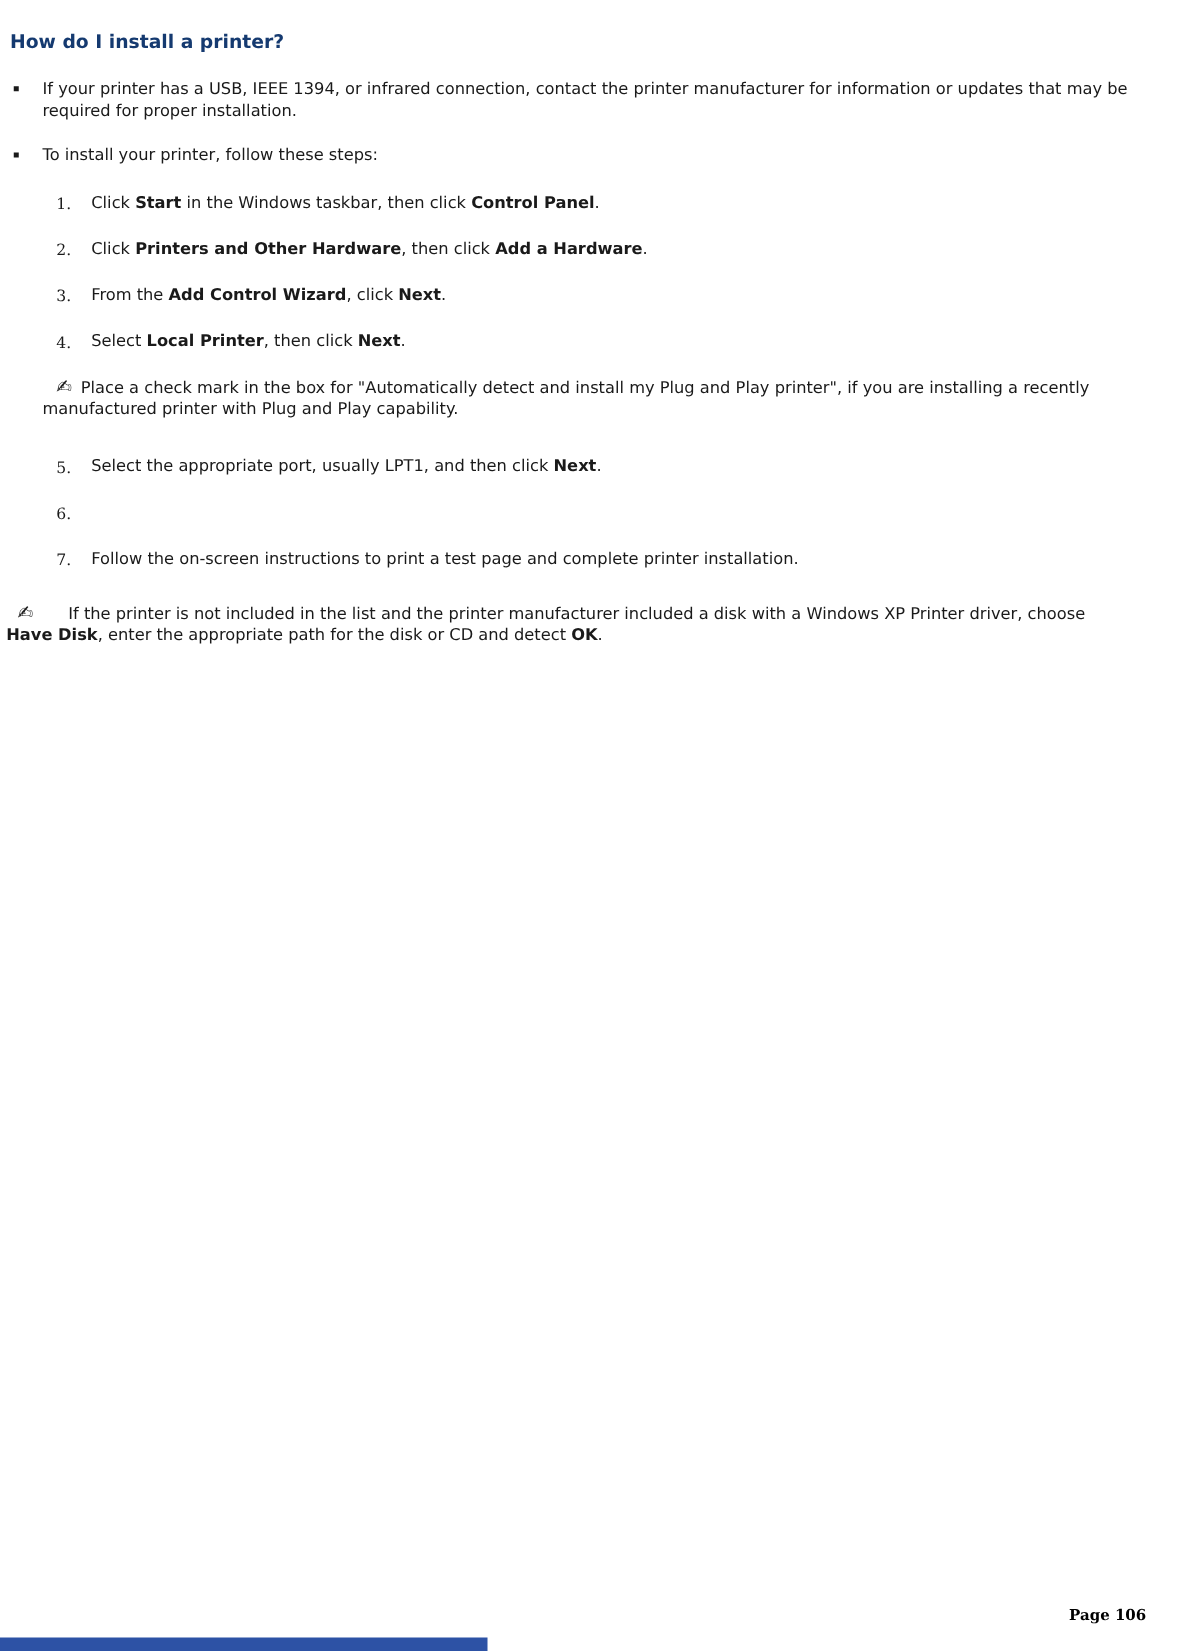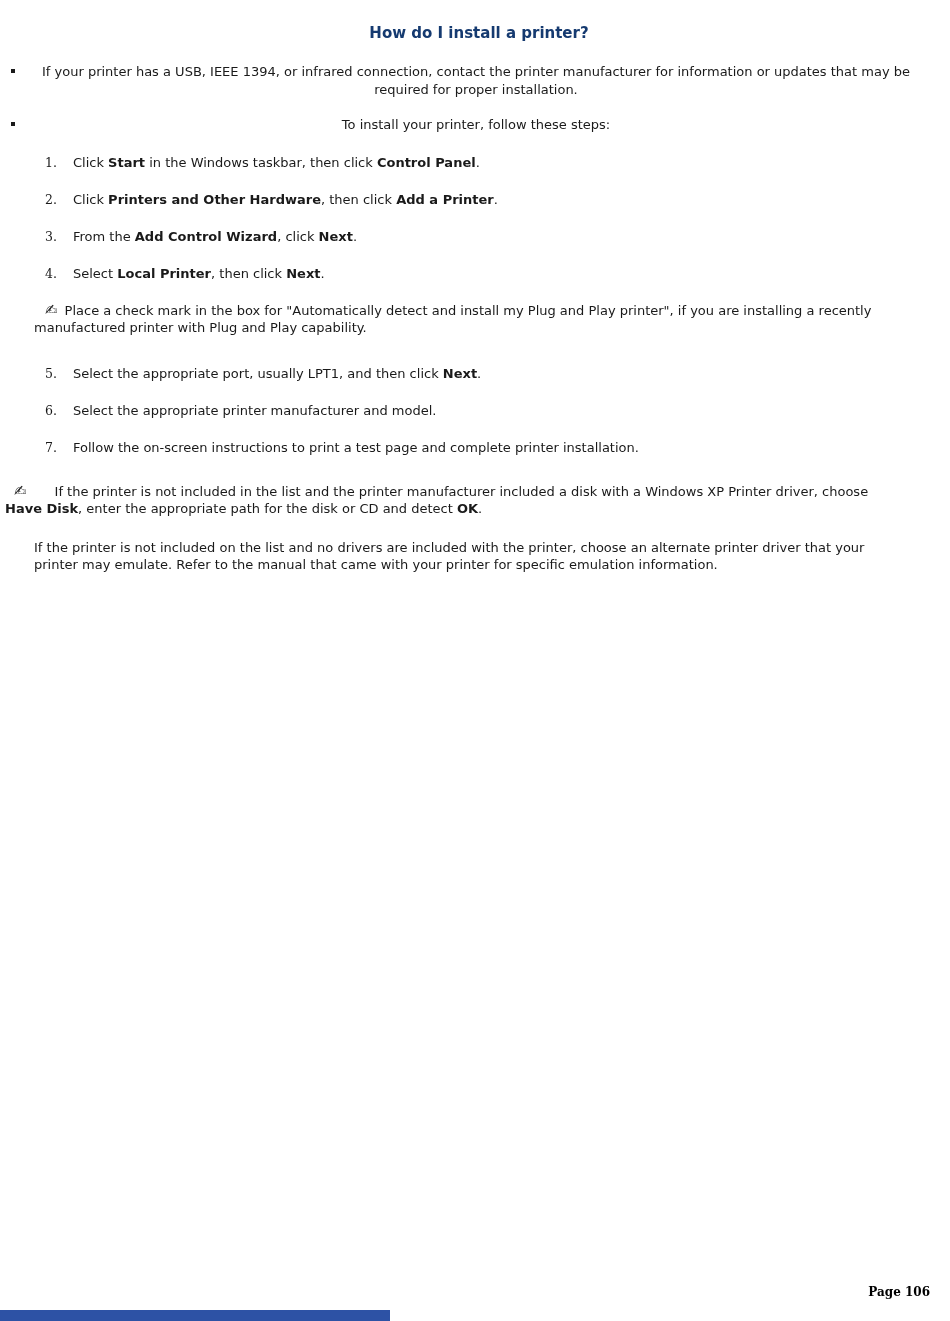--- a/index.html
+++ b/index.html
@@ -11,23 +11,22 @@
     font-family: "DejaVu Sans", "Liberation Sans", sans-serif;
     color: #1a1a1a;
     overflow: hidden;
   }
   .title {
     margin: 0;
     padding: 24px 0 0 8px;
     font-size: 15px;
     font-weight: bold;
     color: #153a70;
-    text-align: center;
   }
-  .bullets { margin: 21px 0 0 8px; text-align: center; }
+  .bullets { margin: 21px 0 0 8px; }
   .bullet-row { display: flex; margin-bottom: 18px; }
   .sq {
     flex: 0 0 auto;
     width: 4px; height: 4px;
     background: #1a1a1a;
     margin: 6px 0 0 3px;
   }
   .bullet-text {
     margin: 0 0 0 19px;
     width: 884px;
@@ -56,21 +55,21 @@
   .note-1 .note-icon { margin-right: 7px; }
   .note-2 .note-icon { margin-right: 28px; }
   .para {
     margin: 21px 0 0 34px;
     width: 878px;
     font-size: 13px;
     line-height: 17.5px;
   }
   .footer {
     position: absolute;
-    right: 20px;
+    right: 33px;
     bottom: 22px;
     font-family: "DejaVu Serif", "Liberation Serif", serif;
     font-size: 12px;
     font-weight: bold;
     color: #000000;
     text-align: right;
   }
   .footer-bar {
     position: absolute;
     left: 0;
@@ -98,52 +97,50 @@
     </div>
   </div>
 
   <div class="steps steps-a">
     <div class="step">
       <span class="num">1.</span>
       <p class="step-text"><span>Click </span><span class="b">Start</span><span> in the Windows taskbar, then click </span><span class="b">Control Panel</span><span>.</span></p>
     </div>
     <div class="step">
       <span class="num">2.</span>
-      <p class="step-text"><span>Click </span><span class="b">Printers and Other Hardware</span><span>, then click </span><span class="b">Add a Printer</span><span>.</span></p>
+      <p class="step-text"><span>Click </span><span class="b">Printers and Other Hardware</span><span>, then click </span><span class="b">Add a Hardware</span><span>.</span></p>
     </div>
     <div class="step">
       <span class="num">3.</span>
       <p class="step-text"><span>From the </span><span class="b">Add Control Wizard</span><span>, click </span><span class="b">Next</span><span>.</span></p>
     </div>
     <div class="step">
       <span class="num">4.</span>
       <p class="step-text"><span>Select </span><span class="b">Local Printer</span><span>, then click </span><span class="b">Next</span><span>.</span></p>
     </div>
   </div>
 
   <p class="note note-1"><span class="note-icon">✍</span><span><span>Place a check mark in the box for "Automatically detect and install my Plug and Play printer", if you are installing a recently manufactured printer with Plug and Play capability.</span></span></p>
 
   <div class="steps steps-b">
     <div class="step">
       <span class="num">5.</span>
       <p class="step-text"><span>Select the appropriate port, usually LPT1, and then click </span><span class="b">Next</span><span>.</span></p>
     </div>
     <div class="step">
       <span class="num">6.</span>
-      <p class="step-text"><span>Select the appropriate printer manufacturer and model.</span></p>
     </div>
     <div class="step">
       <span class="num">7.</span>
       <p class="step-text"><span>Follow the on-screen instructions to print a test page and complete printer installation.</span></p>
     </div>
   </div>
 
   <p class="note note-2"><span class="note-icon">✍</span><span><span>If the printer is not included in the list and the printer manufacturer included a disk with a Windows XP Printer driver, choose </span><span class="b">Have Disk</span><span>, enter the appropriate path for the disk or CD and detect </span><span class="b">OK</span><span>.</span></span></p>
 
-  <p class="para">If the printer is not included on the list and no drivers are included with the printer, choose an alternate printer driver that your printer may emulate. Refer to the manual that came with your printer for specific emulation information.</p>
 
   <div class="footer">
     <span>Page 106</span>
   </div>
 
   <div class="footer-bar"></div>
 
 </div>
 
 </body></html>

